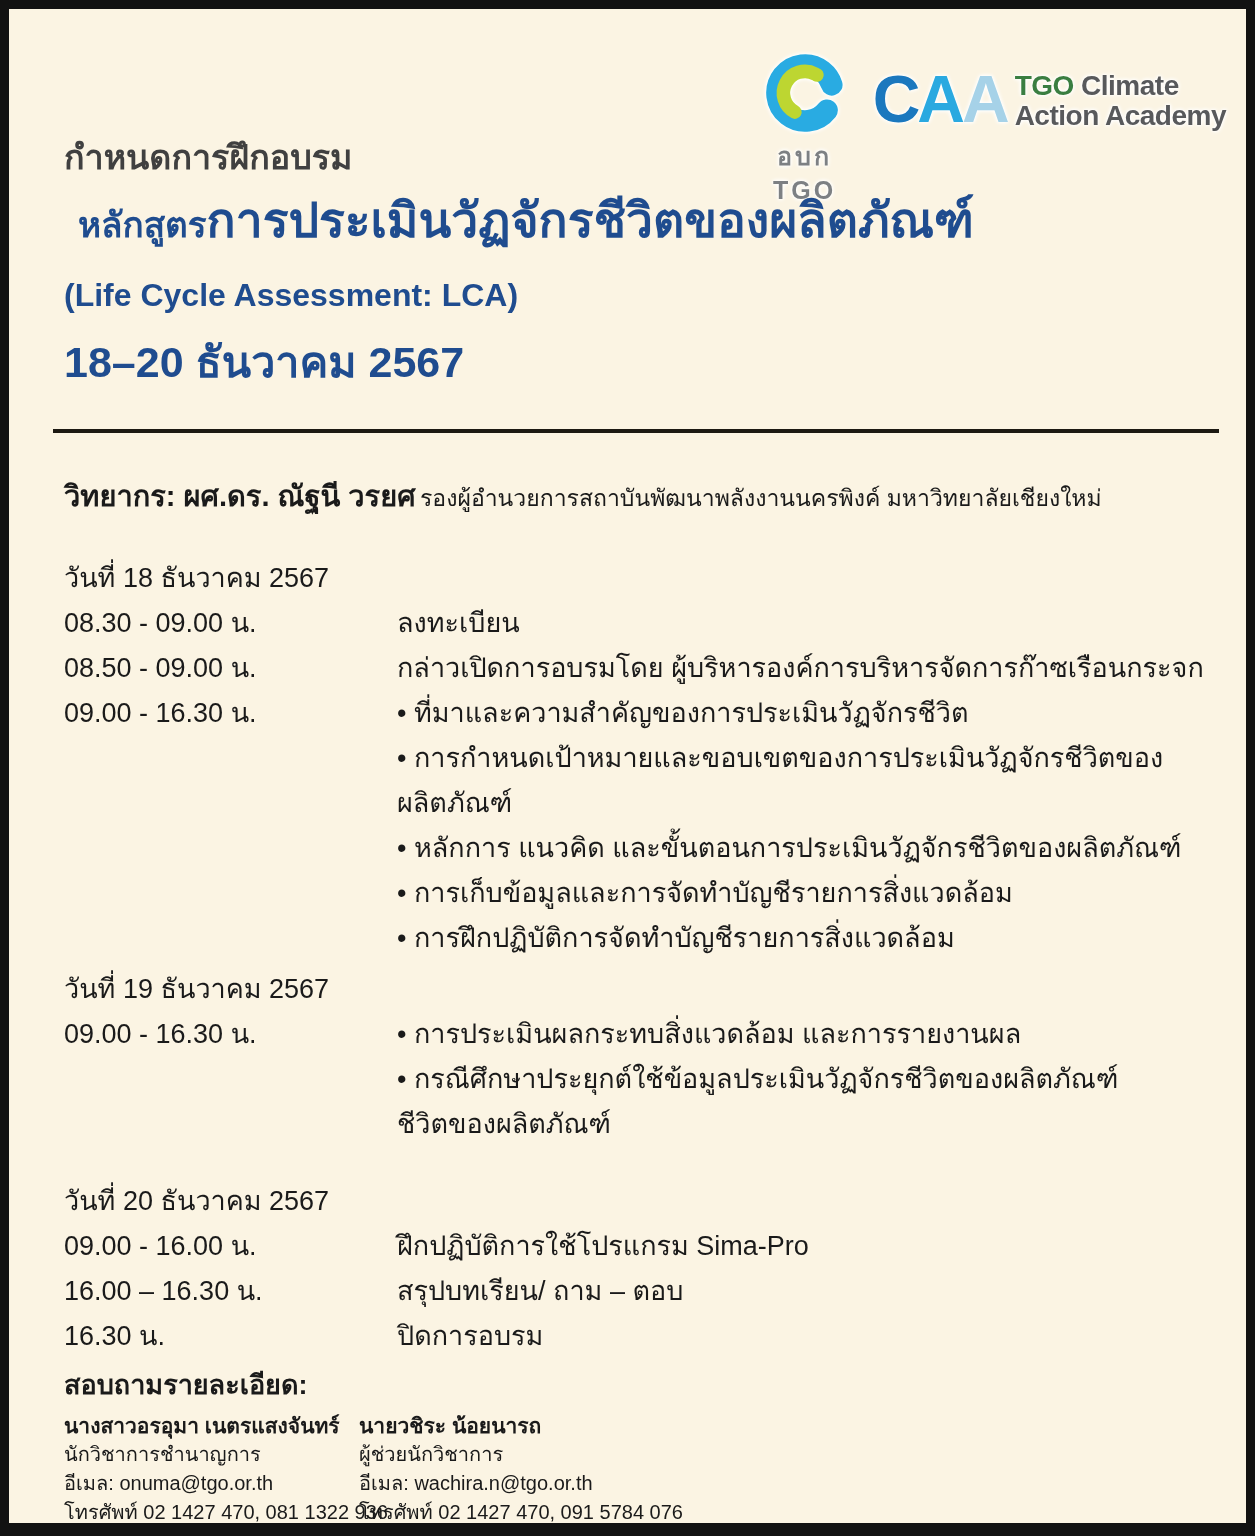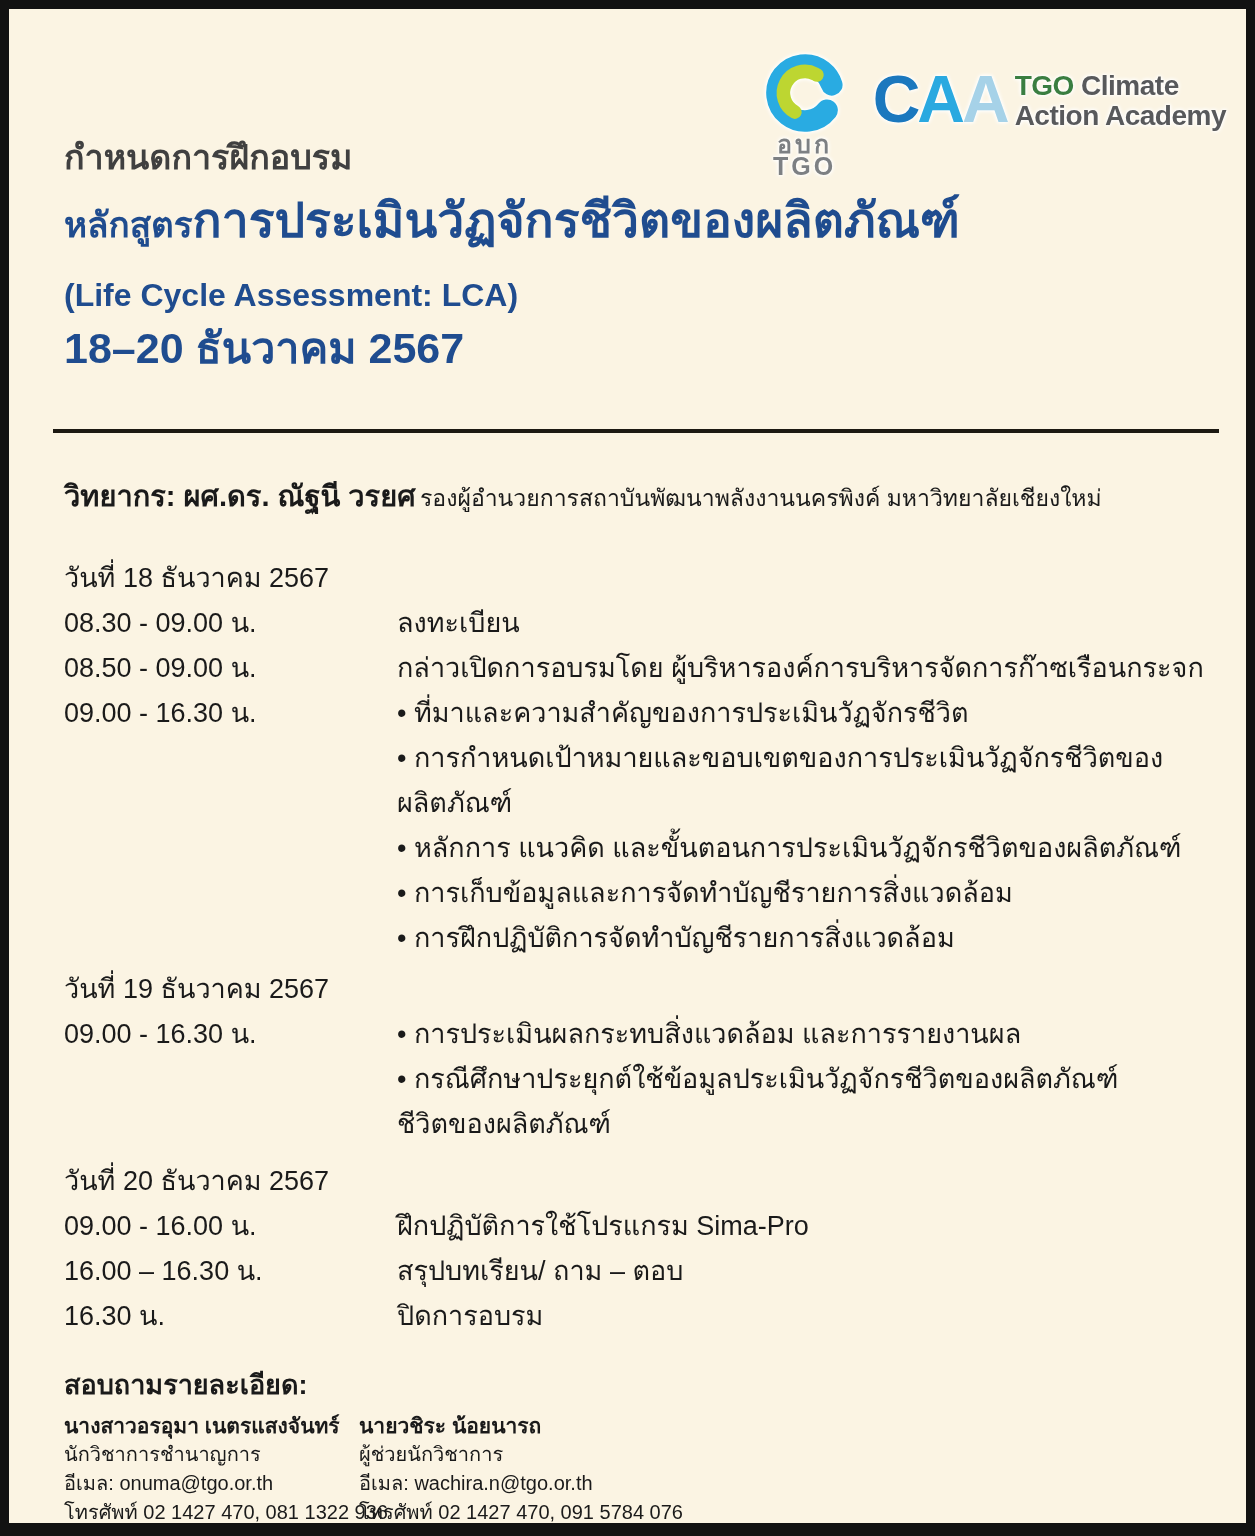--- a/index.html
+++ b/index.html
@@ -14,55 +14,55 @@
     font-family:"Liberation Sans", sans-serif;
     color:#1A1A1A;
   }
 
   
   .logos {
     position:absolute; top:44px; right:20px;
     display:flex; align-items:flex-start; gap:20px;
     filter:drop-shadow(0 0 2px #ffffff) drop-shadow(0 0 1px #ffffff);
   }
-  .tgo-logo { display:flex; flex-direction:column; align-items:center; width:96px; }
+  .tgo-logo { display:flex; flex-direction:column; align-items:center; width:96px;gap:12px; }
   .tgo-abbr { color:#7D8083; font-weight:bold; font-size:25px; line-height:22px; letter-spacing:3px; text-align:center; }
   .caa-logo { display:flex; align-items:center; margin-top:14px; }
   .caa-letters { font-size:66px; font-weight:bold; line-height:58px; letter-spacing:-3px; }
   .caa-c  { color:#1B78BE; }
   .caa-a1 { color:#2AA9E0; }
   .caa-a2 { color:#A6D2E8; }
   .caa-words { margin-left:8px; margin-top:4px; font-weight:bold; font-size:28px; line-height:30px; color:#58595B; letter-spacing:-0.5px; }
   .caa-green { color:#3A7E41; }
 
   
   .header { position:absolute; left:55px; top:126px; width:1000px; }
   .kicker { color:#404040; font-size:34px; font-weight:bold; line-height:44px; }
   .title-line { color:#1F4C8F; font-weight:bold; margin-top:12px; line-height:60px; white-space:nowrap; }
-  .title-prefix { font-size:35px; }
+  .title-prefix { font-size:35px;margin-left:14px; }
   .title-main { font-size:48px; }
   .subtitle { color:#1F4C8F; font-size:32px; font-weight:bold; margin-top:12px; line-height:42px; }
-  .dates { color:#1F4C8F; font-size:43px; font-weight:bold; margin-top:6px; line-height:52px; }
+  .dates { color:#1F4C8F; font-size:43px; font-weight:bold; margin-top:20px; line-height:52px; }
 
   .divider { position:absolute; left:44px; top:420px; width:1166px; height:4px; background:#1c1912; }
 
   
   .speaker { position:absolute; left:55px; top:464px; width:1160px; white-space:nowrap; }
   .speaker-name { font-size:29px; font-weight:bold; }
   .speaker-title { font-size:23px; }
 
   
   .schedule { position:absolute; left:55px; top:547px; width:1158px; font-size:27px; }
   .day-title { line-height:45px; }
   .srow { display:flex; align-items:flex-start; }
   .stime { width:333px; flex:none; line-height:45px; }
   .slines { flex:1; min-width:0; }
   .sline { line-height:45px; }
   .day-2 { margin-top:6px; }
-  .day-3 { margin-top:12px; }
+  .day-3 { margin-top:32px; }
 
   
   .contact { position:absolute; left:55px; top:1356px; width:1158px; }
   .contact-heading { font-size:27px; font-weight:bold; line-height:40px; margin-bottom:6px; }
   .contact-cols { display:flex; }
   .person { width:295px; font-size:20px; line-height:29px; white-space:nowrap; }
   .pname { font-weight:bold; font-size:21px; }
 </style>
 </head>
 <body>

